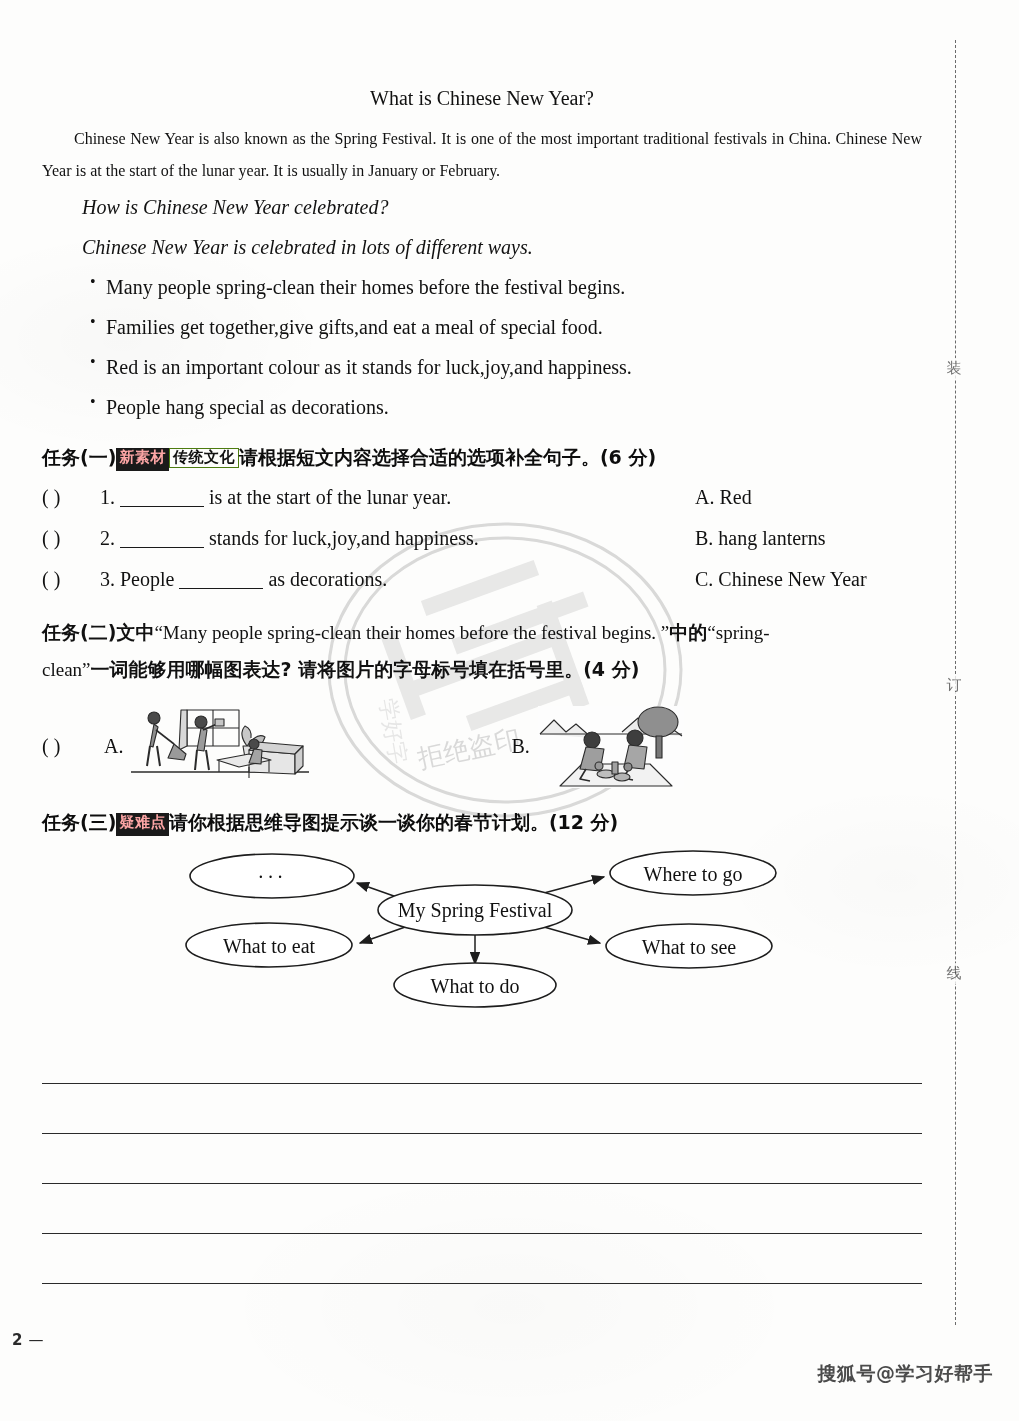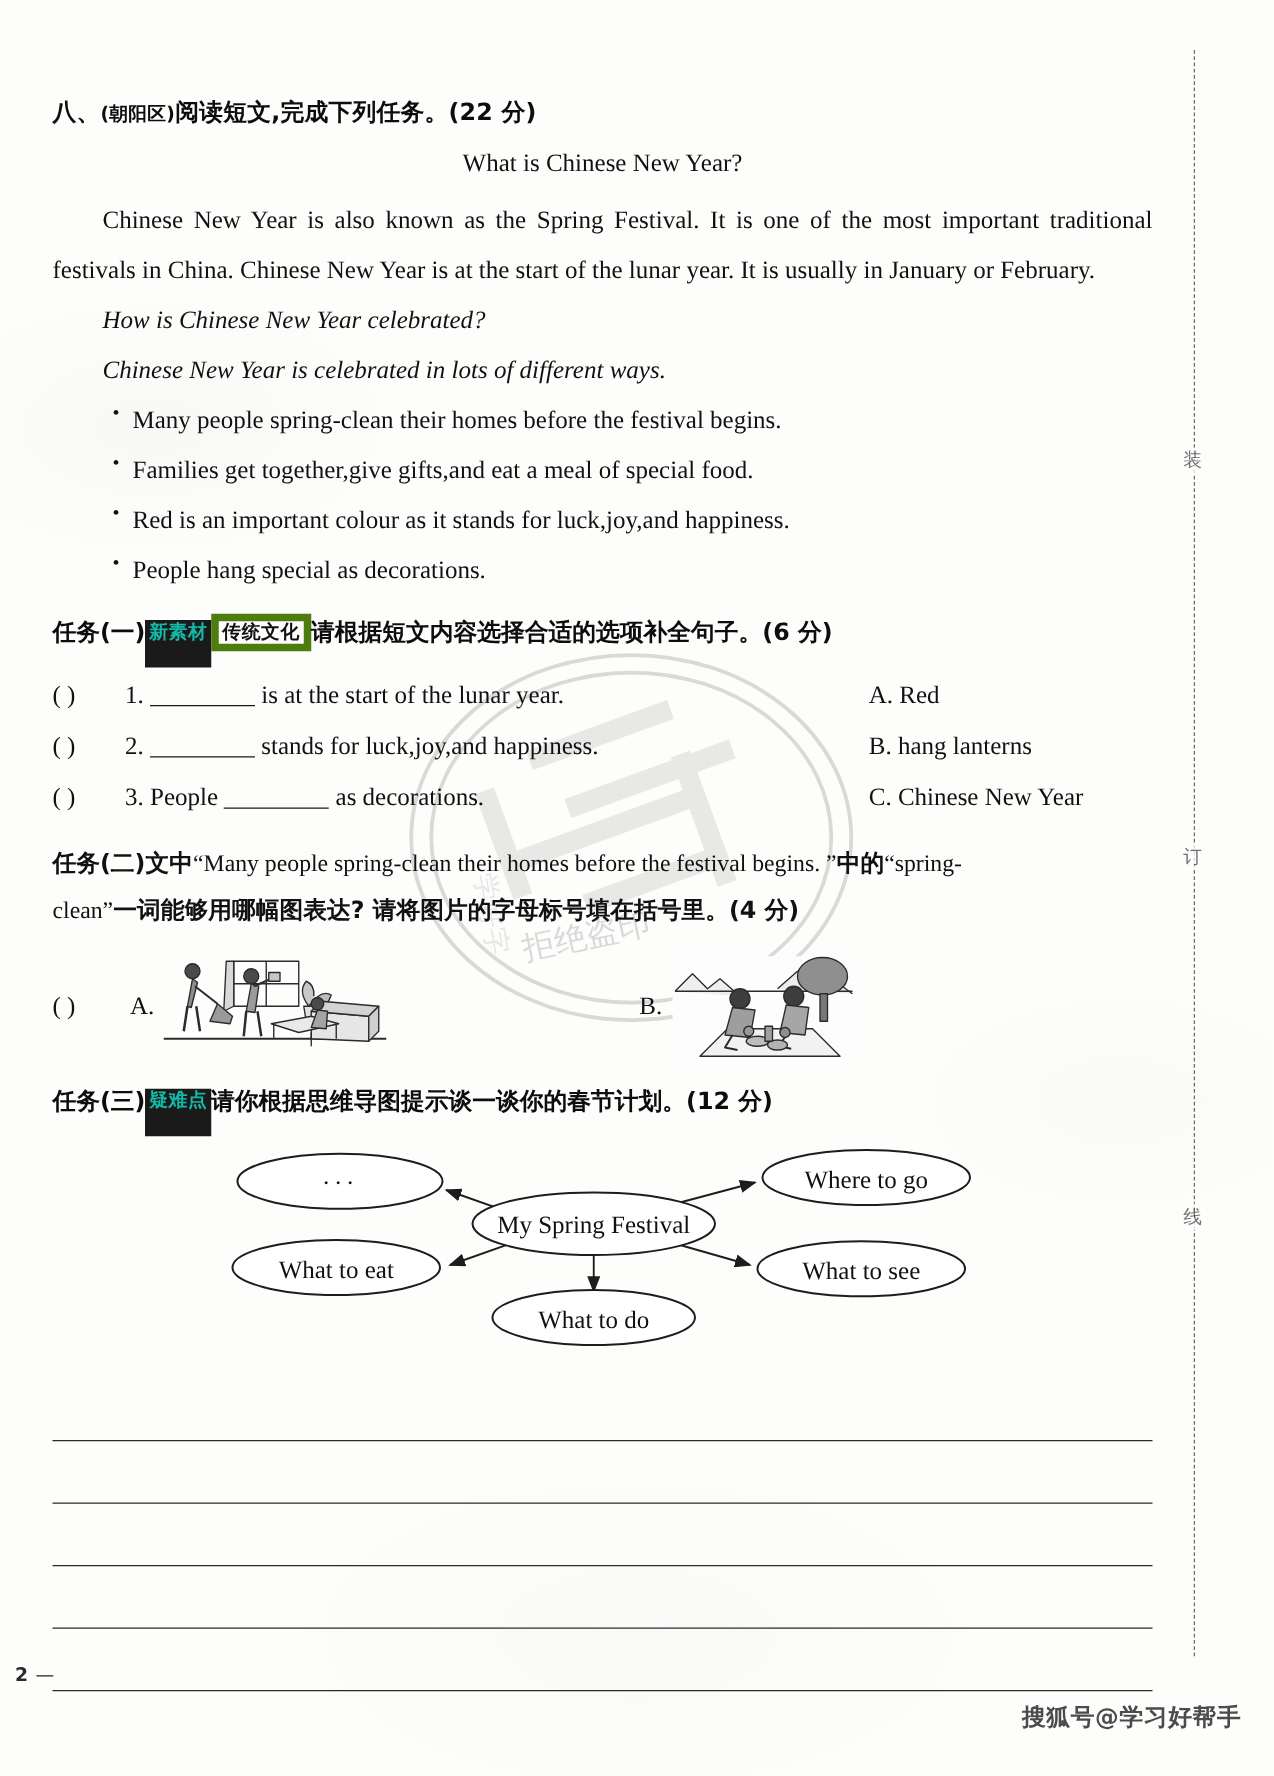--- a/index.html
+++ b/index.html
@@ -119,21 +119,21 @@
   }
 
   
   .passage-title {
     text-align: center;
     font-size: 20px;
     line-height: 1.45;
     margin: 6px 0 10px 0;
   }
   .para {
-    font-size: 20px;
+    font-size: 16px;
     line-height: 2.0;
     text-align: justify;
     text-justify: inter-word;
     margin: 0;
     hyphens: manual;
   }
   .para.indent {
     text-indent: 2.0em;
   }
   .q-line {
@@ -167,32 +167,32 @@
     font-family: "DejaVu Sans", sans-serif;
     font-size: 19px;
     font-weight: 700;
     color: #0d0d0d;
     line-height: 1.9;
     margin: 12px 0 2px 0;
   }
   .tag-inv {
     display: inline-block;
     background: #1a1a1a;
-    color: #14b8a6;
+    color: #fca5a5;
     font-family: "DejaVu Sans", sans-serif;
     font-size: 15px;
     font-weight: 700;
-    padding: 1px 3px 20px 3px;
+    padding: 1px 3px 5px 3px;
     line-height: 1.15;
     vertical-align: 2px;
     letter-spacing: 0.5px;
   }
   .tag-box {
     display: inline-block;
-    border: 6px solid #4d7c0f;
+    border: 1px solid #4d7c0f;
     color: #111111;
     font-family: "DejaVu Sans", sans-serif;
     font-size: 15px;
     font-weight: 700;
     padding: 0px 3px 1px 3px;
     line-height: 1.15;
     vertical-align: 2px;
     letter-spacing: 0.5px;
   }
 
@@ -313,21 +313,20 @@
     <text x="80" y="180" font-family="DejaVu Sans, sans-serif" font-size="22" fill="#b2b2b2" opacity="0.6" transform="rotate(80 80 180)">学好字</text>
   </svg>
 
   <div class="cutline"></div>
   <div class="cutline-char cn" style="top:358px;">装</div>
   <div class="cutline-char cn" style="top:675px;">订</div>
   <div class="cutline-char cn" style="top:963px;">线</div>
 
   <div id="content">
 
-    <div class="sec-heading"><span>八、</span><span class="small-region">(朝阳区)</span><span>阅读短文,完成下列任务。</span><span class="score">(22 分)</span></div>
 
     <div class="passage-title">What is Chinese New Year?</div>
 
     <p class="para indent">Chinese New Year is also known as the Spring Festival. It is one of the most important traditional festivals in China. Chinese New Year is at the start of the lunar year. It is usually in January or February.</p>
 
     <p class="q-line">How is Chinese New Year celebrated?</p>
 
     <p class="q-line">Chinese New Year is celebrated in lots of different ways.</p>
 
     <ul class="bullets">

